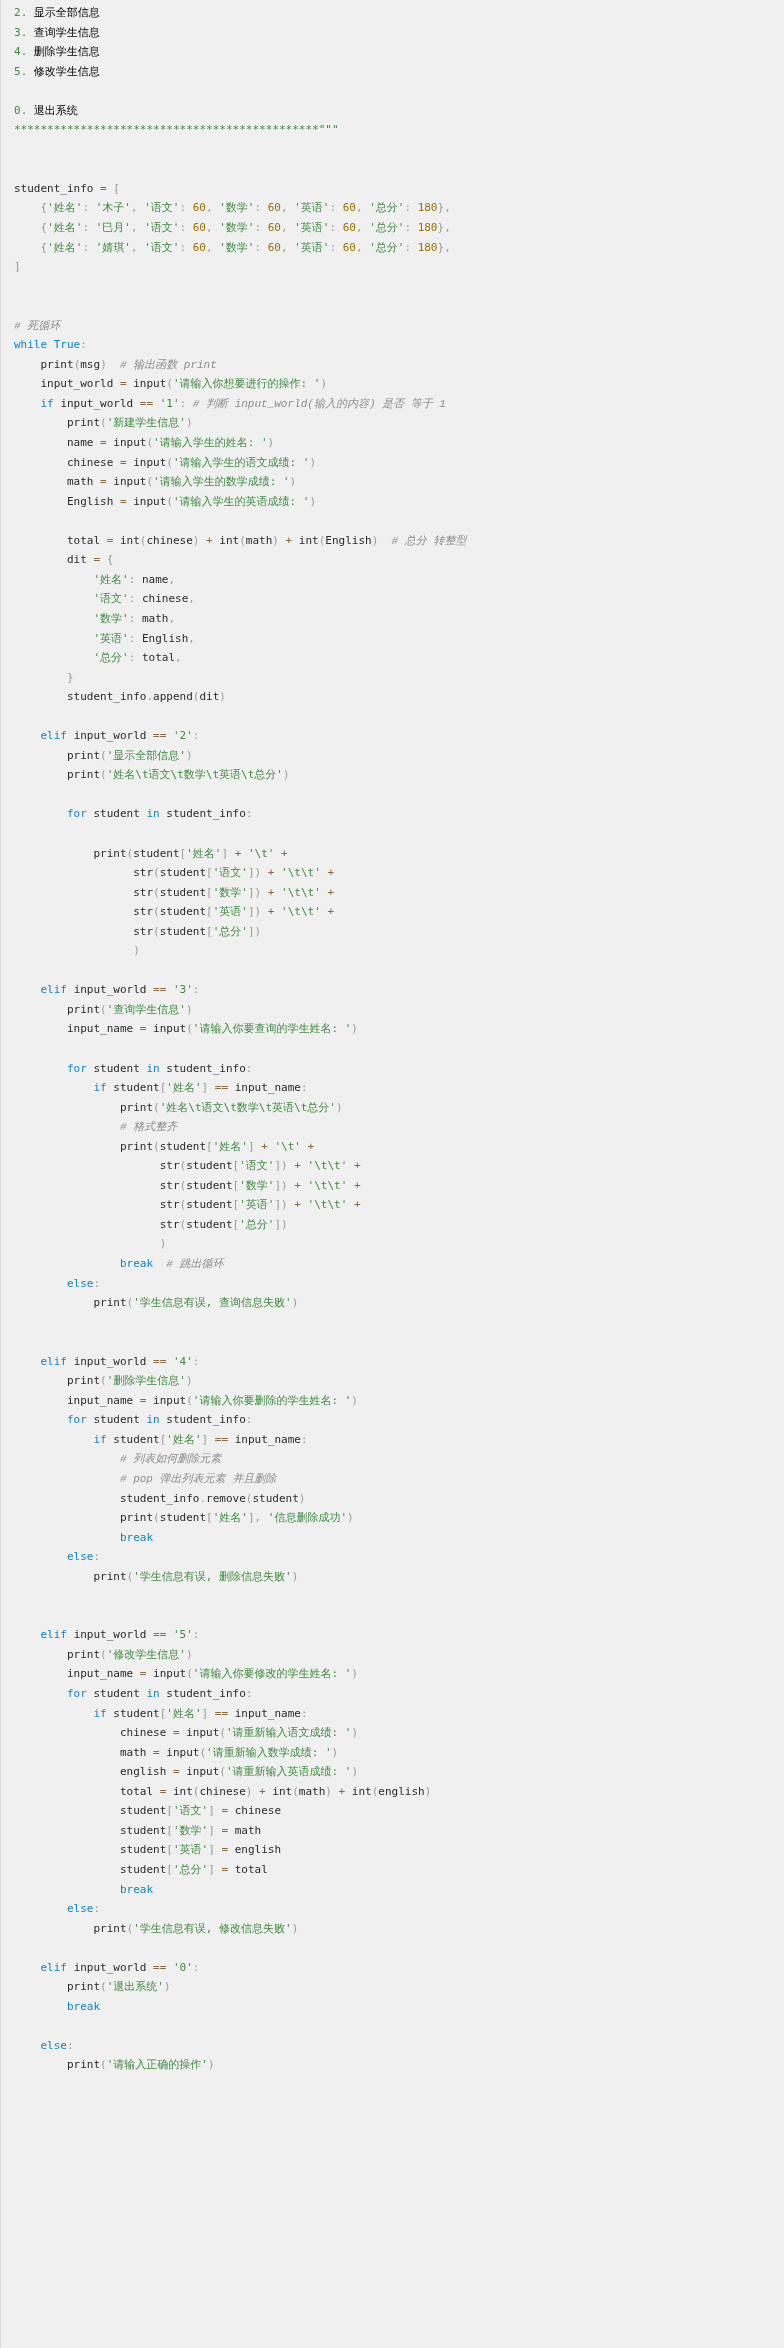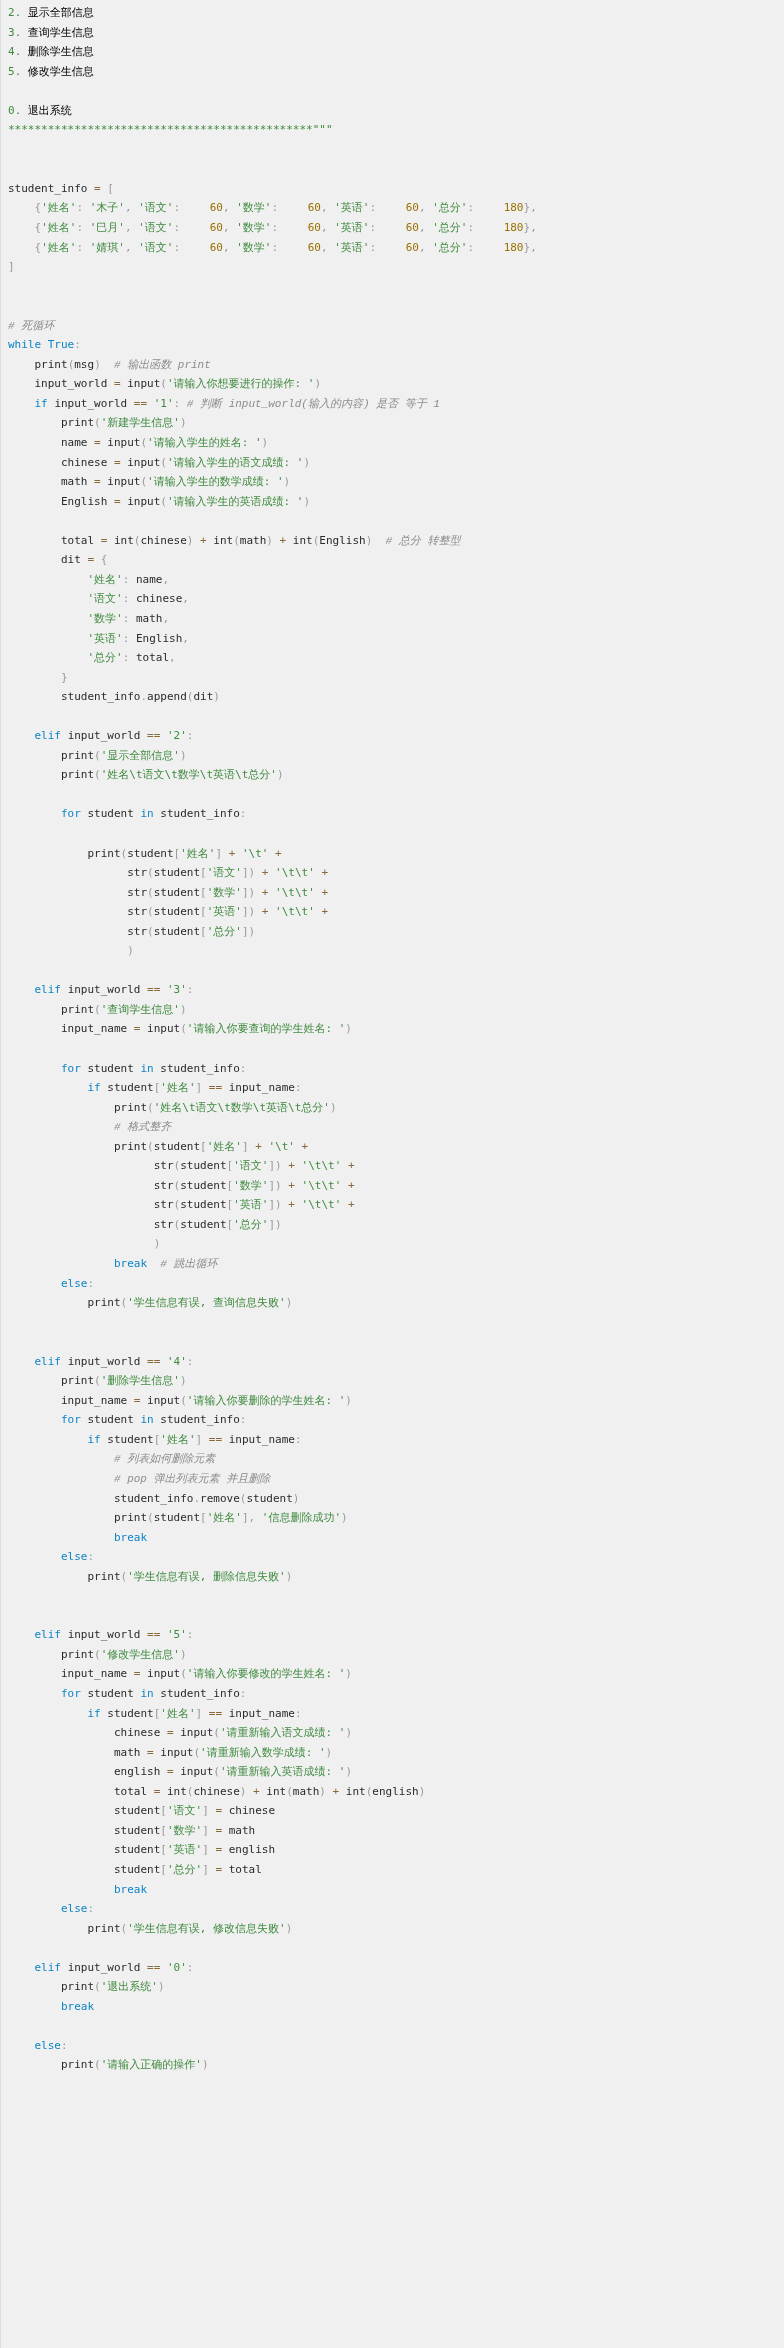--- a/index.html
+++ b/index.html
@@ -10,21 +10,21 @@
   body {
     width: 784px;
     min-height: 2348px;
     font-family: "DejaVu Sans Mono", "Liberation Mono", monospace;
   }
   #code-root {
     position: relative;
     width: 656px;
     min-height: 2348px;
     background: #f0f0f0;
-    padding: 0 0 0 0;
+    padding: 0 0 0 6px;
   }
   
   #gutter-rule {
     position: absolute;
     left: 0px; top: 0; bottom: 0;
     width: 1px;
     background: #dcdcdc;
   }
   #code-lines {
     padding: 3px 0 0 0;
@@ -34,21 +34,21 @@
     color: #000000;
     letter-spacing: 0px;
   }
   .ln {
     height: 19.55px;
     padding-left: 8px;
     white-space: pre;
   }
   .kw2  { color: #0d84c4; }
   .str  { color: #3f8a3f; }
-  .num  { color: #9a7000; margin-left: 23px; }
+  .num  { color: #9a7000; }
   .cm   { color: #8c8c8c; font-style: italic; font-family: Liberation Mono, monospace; }
   .op   { color: #8a6a3a; }
   .pn   { color: #9a9a9a; }
   .id   { color: #2a2a2a; }
 </style>
 </head>
 <body>
 
 <div id="code-root">
   <div id="gutter-rule"></div>

